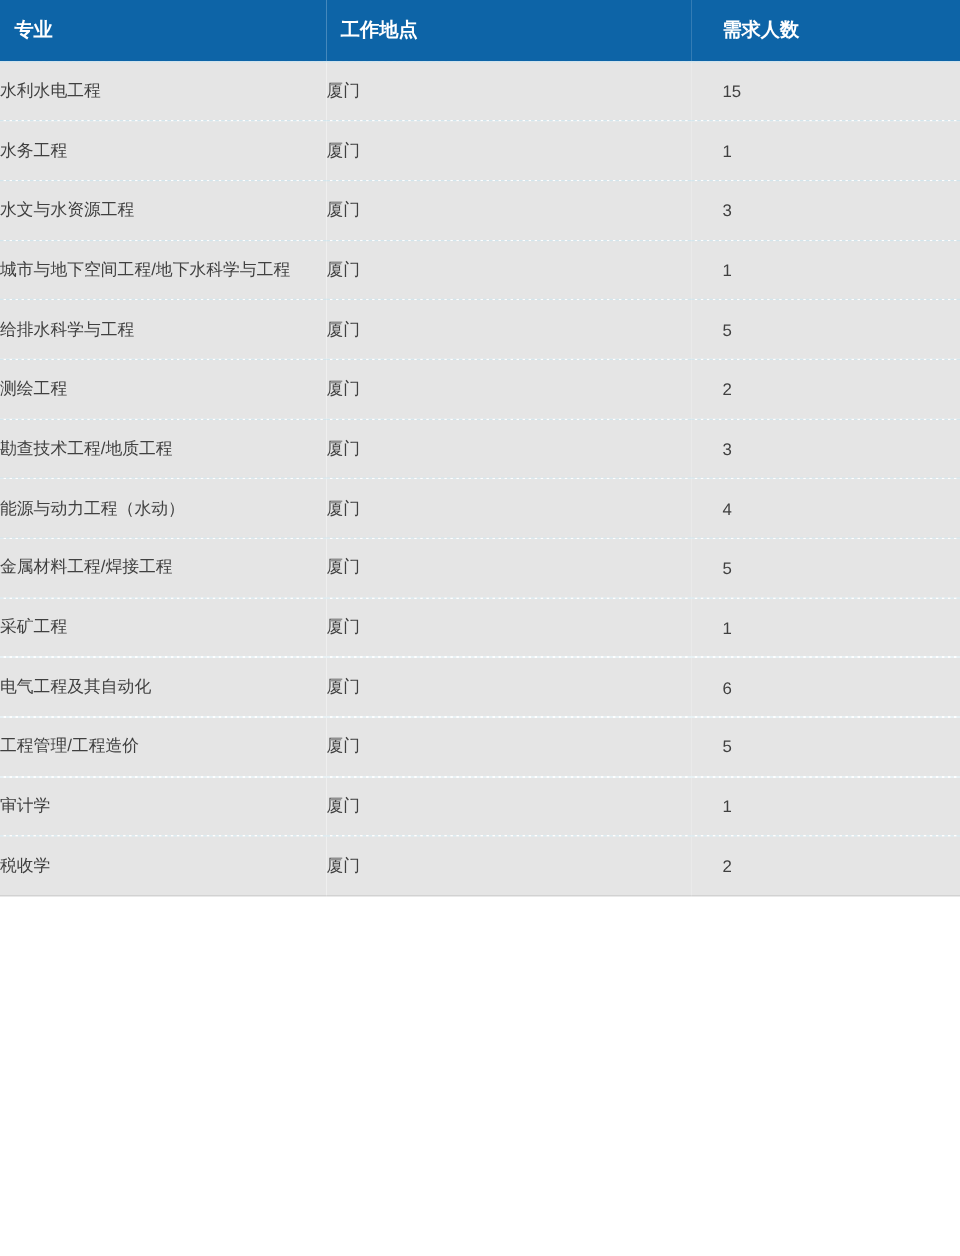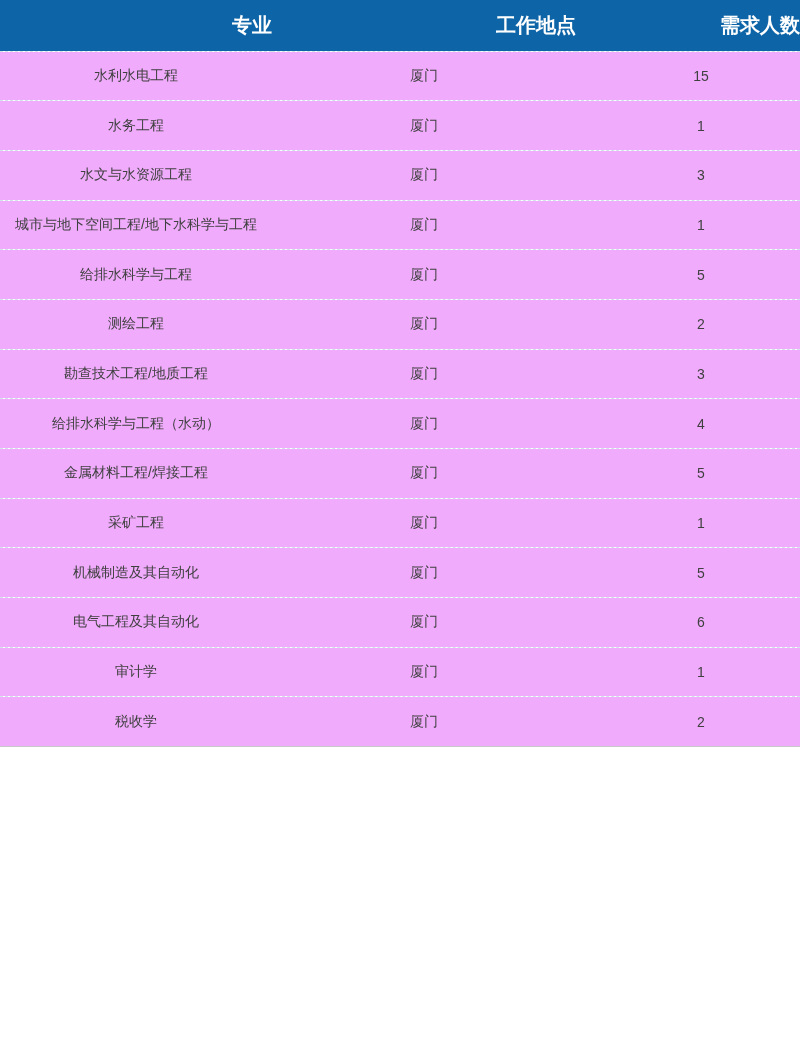--- a/index.html
+++ b/index.html
@@ -20,36 +20,36 @@
     table-layout: fixed;
   }
   col.col-major    { width: 34%; }
   col.col-location { width: 38%; }
   col.col-count    { width: 28%; }
 
   thead tr { height: 51px; }
   thead th {
     background: var(--header-bg, #0d64a7);
     color: var(--header-text, #ffffff);
-    font-size: 20px;
+    font-size: 16px;
     font-weight: bold;
-    text-align: right;
-    padding: 0;
+    text-align: left;
+    padding: 12px;
     border-bottom: 1px dashed var(--divider, #d3e5ec);
   }
 
   tbody tr { height: 49.7px; }
   tbody td {
-    text-align: center;
+    text-align: left;
     vertical-align: middle;
     font-size: 14px;
     color: var(--row-text, #404040);
     padding: 0;
     border-bottom: 1px dashed var(--divider, #d3e5ec);
-    background: #f0abfc;
+    background: #e5e5e5;
     overflow: hidden;
     white-space: nowrap;
     margin-top: 20px;
   }
   
   thead th:nth-child(3),
   tbody td:nth-child(3) { padding-left: 26px; }
 
   tbody tr:last-child td {
     border-bottom: 1px solid var(--bottom-border, #c8c8c8);
@@ -102,43 +102,43 @@
           <td>测绘工程</td>
           <td>厦门</td>
           <td>2</td>
         </tr>
         <tr>
           <td>勘查技术工程/地质工程</td>
           <td>厦门</td>
           <td>3</td>
         </tr>
         <tr>
-          <td>给排水科学与工程（水动）</td>
+          <td>能源与动力工程（水动）</td>
           <td>厦门</td>
           <td>4</td>
         </tr>
         <tr>
           <td>金属材料工程/焊接工程</td>
           <td>厦门</td>
           <td>5</td>
         </tr>
         <tr>
           <td>采矿工程</td>
           <td>厦门</td>
           <td>1</td>
         </tr>
         <tr>
-          <td>机械制造及其自动化</td>
-          <td>厦门</td>
-          <td>5</td>
-        </tr>
-        <tr>
           <td>电气工程及其自动化</td>
           <td>厦门</td>
           <td>6</td>
+        </tr>
+        <tr>
+          <td>工程管理/工程造价</td>
+          <td>厦门</td>
+          <td>5</td>
         </tr>
         <tr>
           <td>审计学</td>
           <td>厦门</td>
           <td>1</td>
         </tr>
         <tr>
           <td>税收学</td>
           <td>厦门</td>
           <td>2</td>

